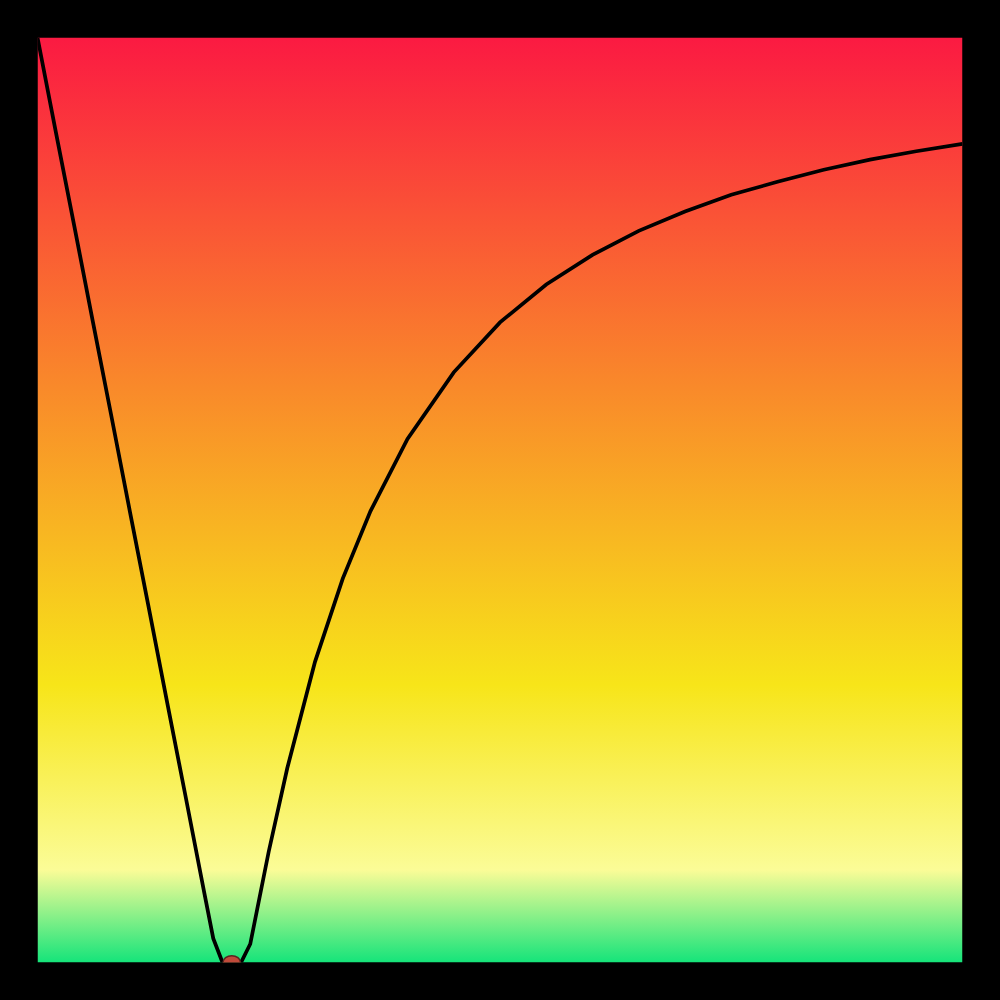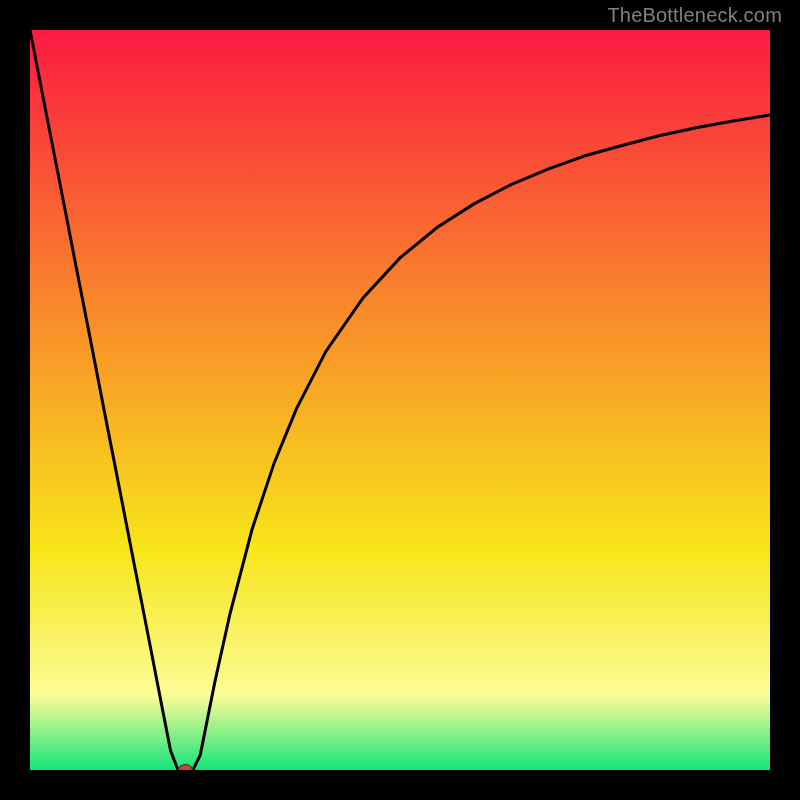--- a/index.html
+++ b/index.html
@@ -49,21 +49,20 @@
     width: 740px;
     height: 740px;
     z-index: 2;
   }
 </style>
 </head>
 <body>
 
 <div class="stage">
 
-  <div class="watermark">TheBottleneck.com</div>
 
   <div class="plot-outer">
     <svg class="plot-gradient" viewBox="0 0 740 740" preserveAspectRatio="none">
       <defs>
         <linearGradient id="bgGrad" x1="0" y1="0" x2="0" y2="1">
           <stop id="g0" offset="0%" stop-color="#fb1a42"></stop>
           <stop id="g1" offset="38%" stop-color="#f98a2a"></stop>
           <stop id="g2" offset="70%" stop-color="#f7e519"></stop>
           <stop id="g3" offset="90%" stop-color="#fbfc97"></stop>
           <stop id="g4" offset="100%" stop-color="#15e47a"></stop>

